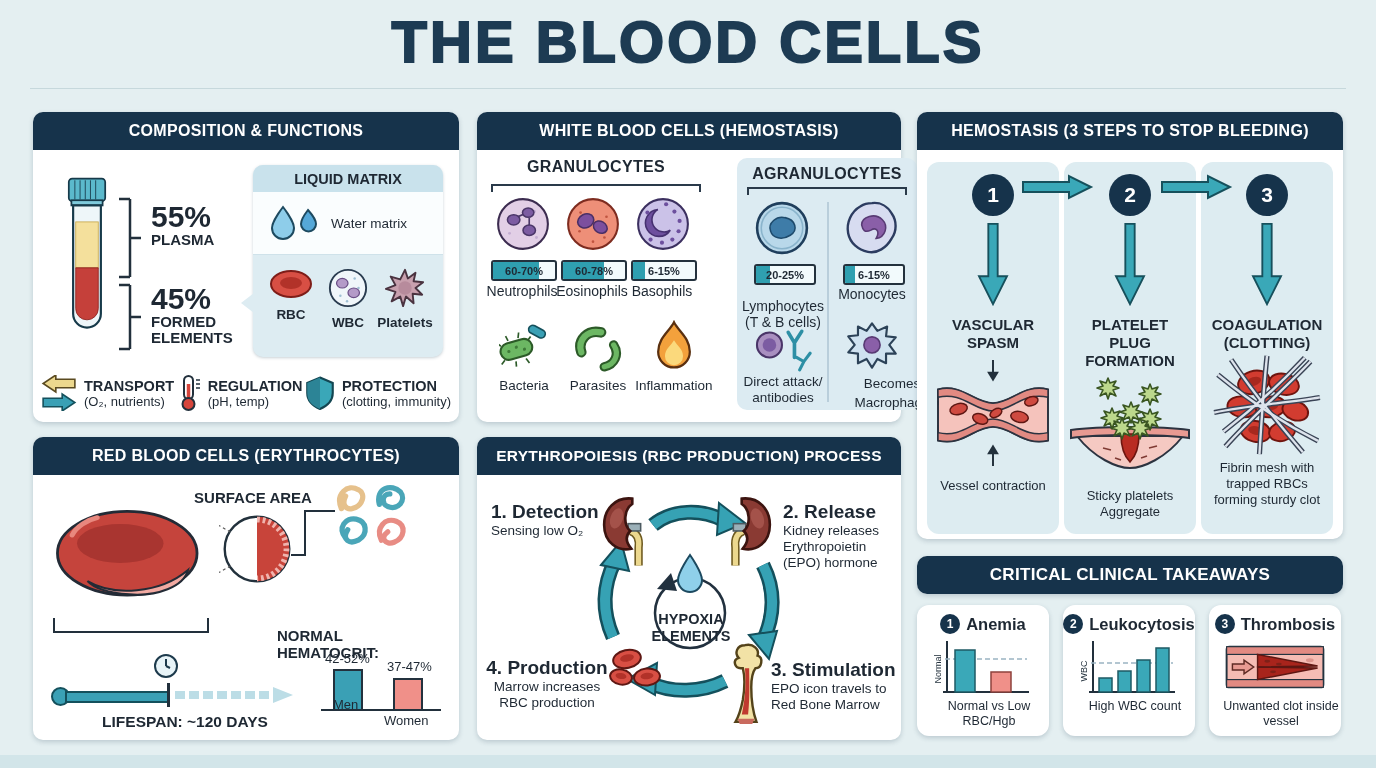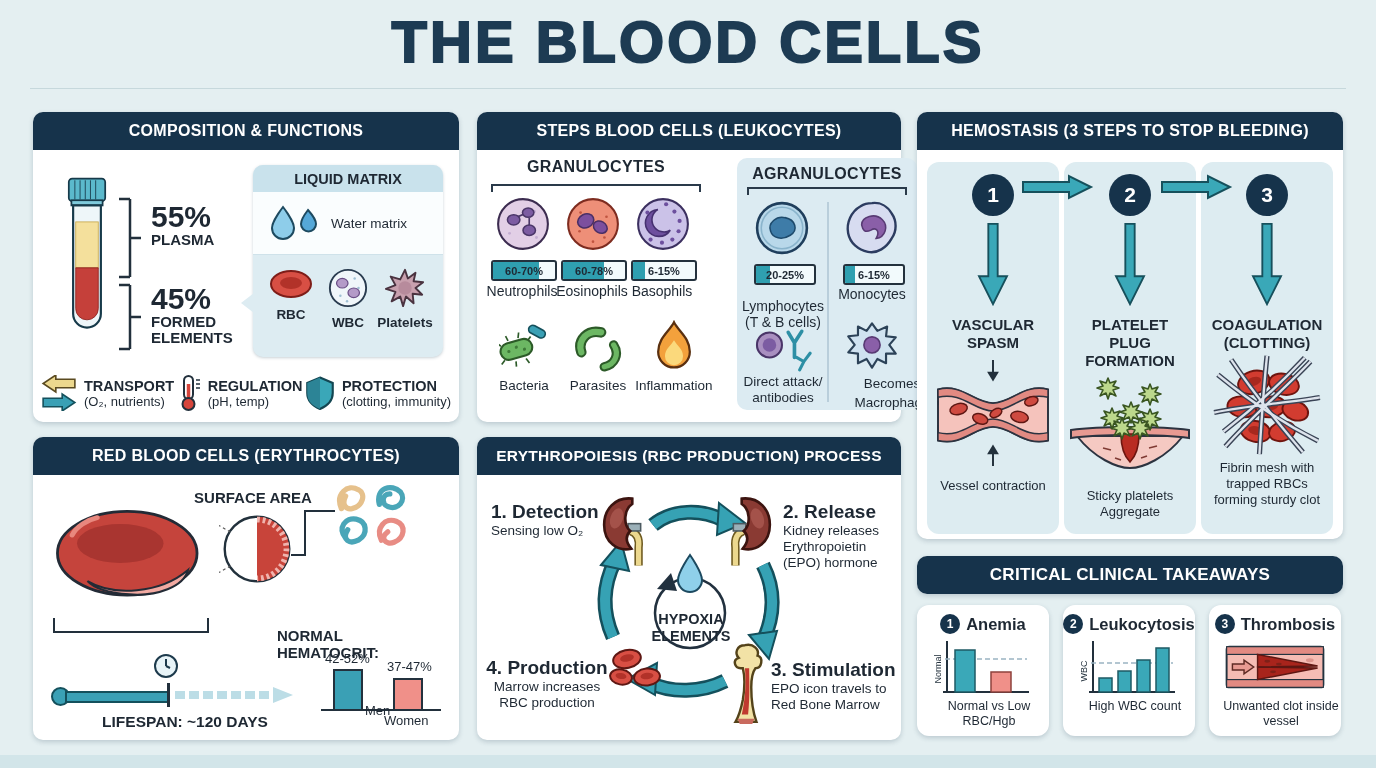--- a/index.html
+++ b/index.html
@@ -200,21 +200,21 @@
           <div>
             <div class="func-title">PROTECTION</div>
             <div class="func-sub">(clotting, immunity)</div>
           </div>
         </div>
       </div>
     </div>
   </div>
 
   <div class="panel" style="left:477px;top:112px;width:424px;height:310px;">
-    <div class="panel-header">STEPS BLOOD CELLS (LEUKOCYTES)</div>
+    <div class="panel-header">WHITE BLOOD CELLS (HEMOSTASIS)</div>
     <div class="panel-body" style="height:272px;">
 
       <div class="abs wbc-title" style="left:10px;top:8px;width:218px;">GRANULOCYTES</div>
       <div class="abs h-bracket" style="left:14px;top:34px;width:206px;"></div>
 
       <svg class="abs" style="left:18px;top:46px;" width="56" height="56" viewBox="0 0 54 54">
         <circle cx="27" cy="27" r="24" fill="#e2cfe6" stroke="#3c2c50" stroke-width="2"></circle>
         <circle cx="38" cy="15" r="1.4" fill="#c4aed2"></circle>
           <circle cx="14" cy="36" r="1.4" fill="#c4aed2"></circle>
           <circle cx="40" cy="40" r="1.4" fill="#c4aed2"></circle>
@@ -473,21 +473,21 @@
         <path d="M46 56 C40 44 50 34 60 38 C70 42 68 54 58 58 C50 61 44 54 52 48" stroke="#e88c84" stroke-width="5" fill="none" stroke-linecap="round"></path>
       </svg>
 
       <div class="abs small-bold" style="left:244px;top:152px;width:170px;">NORMAL HEMATOCRIT:</div>
       <div class="abs" style="left:288px;top:176px;width:126px;height:82px;">
         <div class="abs bar-label" style="left:4px;top:0;">42-52%</div>
         <div class="abs bar-label" style="left:66px;top:8px;">37-47%</div>
         <div class="abs hct-bar" style="left:12px;top:18px;width:26px;height:38px;background:#3aa0b5;"></div>
         <div class="abs hct-bar" style="left:72px;top:27px;width:26px;height:29px;background:#f09089;"></div>
         <div class="abs" style="left:0;top:58px;width:120px;height:2px;background:#22303c;"></div>
-        <div class="abs bar-label" style="left:12px;top:52px;margin-left:32px;">Men</div>
+        <div class="abs bar-label" style="left:12px;top:46px;">Men</div>
         <div class="abs bar-label" style="left:63px;top:62px;">Women</div>
       </div>
 
       <svg class="abs" style="left:120px;top:178px;" width="26" height="26" viewBox="0 0 26 26">
         <circle cx="13" cy="13" r="11" fill="#e8f4f8" stroke="#1d3a4c" stroke-width="2"></circle>
         <line x1="13" y1="13" x2="13" y2="6" stroke="#1d3a4c" stroke-width="2"></line>
         <line x1="13" y1="13" x2="17" y2="15" stroke="#1d3a4c" stroke-width="2"></line>
       </svg>
       <div class="abs" style="left:18px;top:210px;width:250px;height:20px;">
         <div class="abs" style="left:0;top:2px;width:15px;height:15px;border-radius:50%;background:#3aa0b5;border:2px solid #14505c;"></div>

